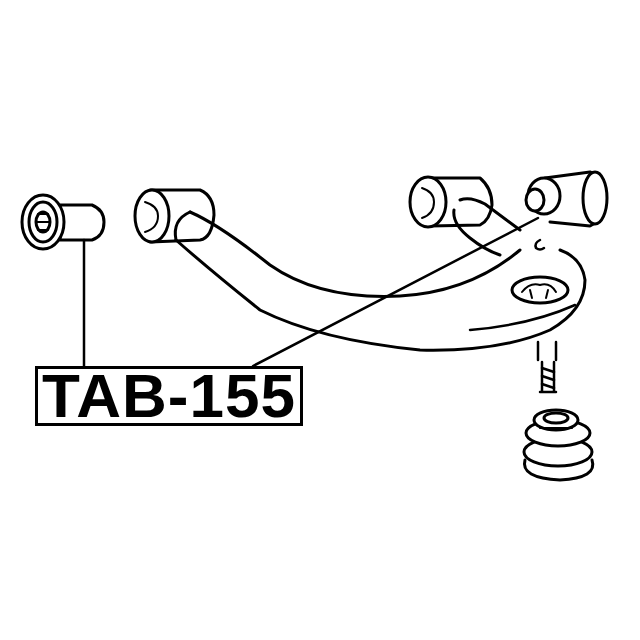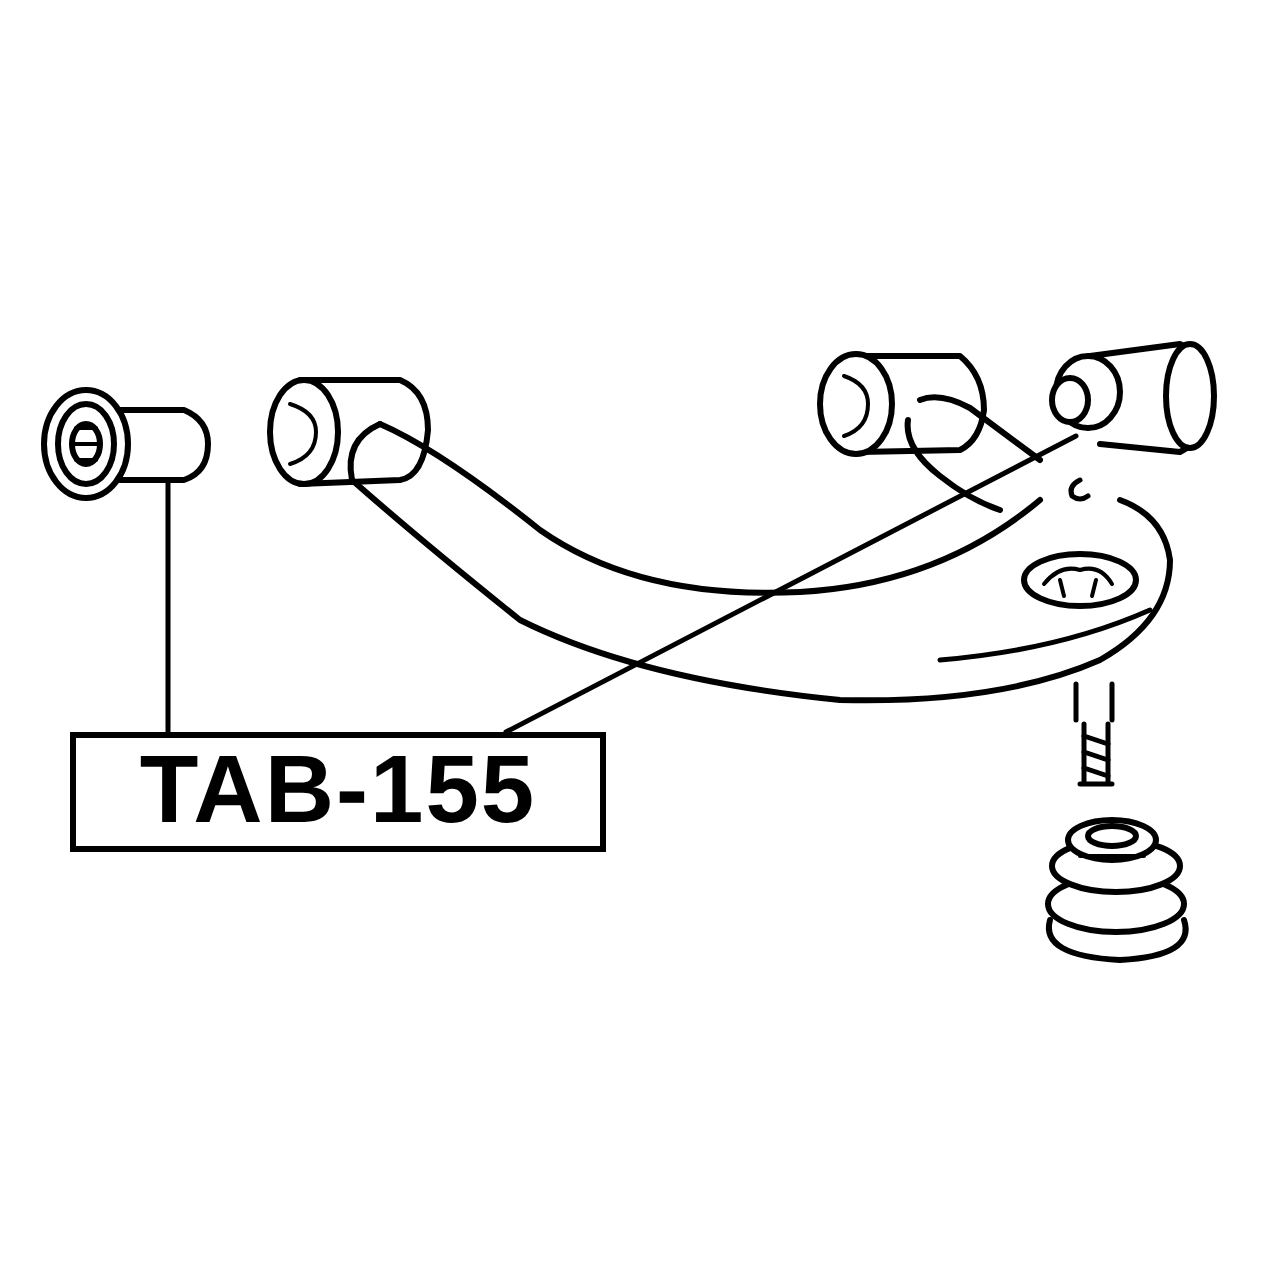--- a/index.html
+++ b/index.html
@@ -5,21 +5,21 @@
     html, body { margin:0; padding:0; background:#ffffff; }
     .canvas { position:relative; width:640px; height:640px; background:#ffffff; overflow:hidden; }
     svg { position:absolute; left:0; top:0; }
     .label-box {
       position:absolute; left:35px; top:366px; width:268px; height:60px;
       border:3px solid #000; background:#fff; box-sizing:border-box;
       display:flex; align-items:center; justify-content:center;
     }
     .label-text {
       font-family:"Liberation Sans", sans-serif; font-weight:bold;
-      font-size:48px; color:#000; letter-spacing:1px; line-height:1;
+      font-size:62px; color:#000; letter-spacing:1px; line-height:1;
     }
   </style>
 </head>
 <body>
 
 <div class="canvas">
   <svg width="640" height="640" viewBox="0 0 640 640" fill="none" stroke="#000" stroke-width="3" stroke-linecap="round" stroke-linejoin="round">
 
     <g>
       <path d="M60 205 L92 205 Q104 210 104 222 Q104 236 92 240 L60 240 Z" fill="#fff"></path>

